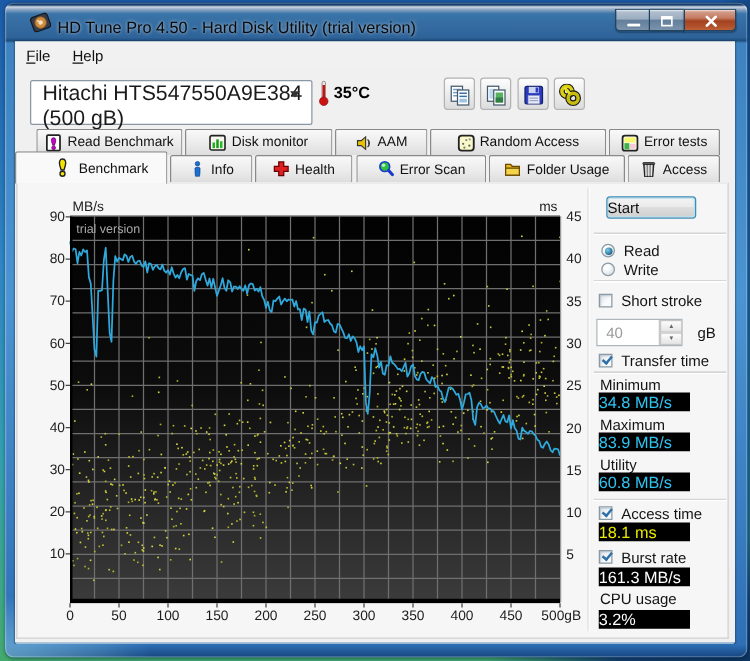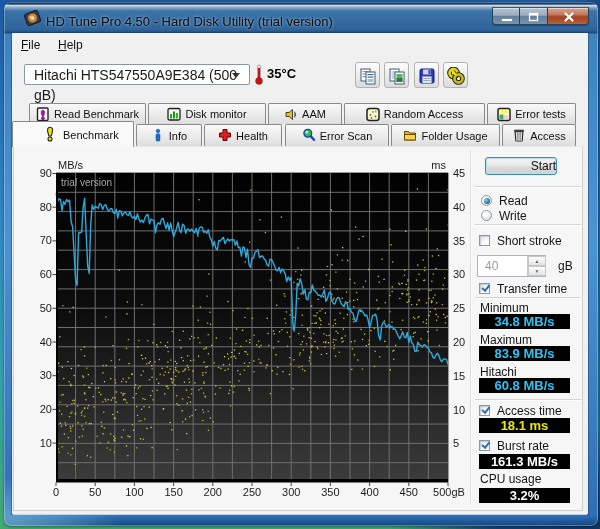--- a/index.html
+++ b/index.html
@@ -16,21 +16,21 @@
 #bmin{left:492px;width:28px;border-radius:0 0 0 4px;background:linear-gradient(#9fb1c3 0%,#8ba0b5 45%,#5a7democ 50%,#64809c 100%)}
 #bmin,#bmax{background:linear-gradient(#b6c3d2 0%,#9badc0 45%,#647f9c 52%,#7a93ac 100%)}
 #bmax{left:520px;width:27px;border-radius:0;border-left:none;border-right:none}
 #bclose{left:547px;width:42px;border-radius:0 0 4px 0;background:linear-gradient(#d6a696 0%,#c47a60 40%,#a4421f 55%,#b0512c 82%,#bf6038 100%)}
 .glyph{position:absolute;left:0;right:0;top:0;bottom:0}
 
 #menubar{left:13px;top:34px;width:574px;height:21px;background:#f1f1f1}
 .menu{font-size:12px;color:#111;top:38px}
 .menu u{text-decoration:underline}
 
-#dd{left:24px;top:64px;width:226px;height:21px;background:#fff;border:1px solid #8a97a5;border-radius:2px;font-size:14px;color:#1a1a1a;line-height:20px;padding-left:9px}
+#dd{left:24px;top:64px;width:226px;height:36px;background:#fff;border:1px solid #8a97a5;border-radius:2px;font-size:17px;color:#1a1a1a;line-height:20px;padding-left:9px}
 #ddarrow{left:232px;top:73px;width:0;height:0;border:4px solid transparent;border-top:5px solid #333;}
 #temp{left:267px;top:66px;font-size:13px;font-weight:bold;color:#000}
 .tbtn{top:62px;width:25px;height:26px;border:1px solid #b2b2b2;border-radius:3px;background:linear-gradient(#fdfdfd,#e9e9e9 60%,#dcdcdc)}
 .tbtn svg{position:absolute;left:3px;top:4px}
 
 .tab{height:21px;border:1px solid #898989;border-bottom:none;border-radius:2px 2px 0 0;background:linear-gradient(#f9f9f9,#ebebeb 55%,#dddddd);font-size:11px;color:#111;white-space:nowrap;display:flex;align-items:center;justify-content:center;gap:4px}
 .tab svg{flex:0 0 auto;display:block}
 .tab .tx{position:static}
 .r1{top:103px}
 .r2{top:124px;height:22px}
@@ -38,27 +38,27 @@
 #tabact .ic{position:absolute;left:30px;top:4px}
 #tabact .tx{position:absolute;left:50px;top:7px}
 
 #panel{left:13px;top:146px;width:570px;height:365px;background:#f6f6f6;border:1px solid #cfcfcf;border-top:1px solid #e8e8e8;z-index:2}
 #vsep{left:470px;top:150px;width:1px;height:355px;background:#dcdcdc;z-index:3}
 #vsep2{left:471px;top:150px;width:1px;height:355px;background:#fdfdfd;z-index:3}
 
 #chart{left:30px;top:158px;z-index:3}
 
 .sep{left:475px;width:106px;height:2px;z-index:4;background:linear-gradient(#d5d5d5 50%,#ffffff 50%)}
-#start{left:485px;top:157px;width:72px;height:18px;border:1px solid #3f8cb5;border-radius:3px;background:linear-gradient(#f3f3f3,#ebebeb 45%,#dddddd 50%,#d0d0d0);box-shadow:inset 0 0 0 1px #b6e0f0;font-size:12px;color:#111;text-align:right;line-height:16px;z-index:4}
+#start{left:485px;top:157px;width:72px;height:18px;border:1px solid #3f8cb5;border-radius:3px;background:linear-gradient(#f3f3f3,#ebebeb 45%,#dddddd 50%,#d0d0d0);box-shadow:inset 0 0 0 1px #b6e0f0;font-size:12px;color:#111;text-align:left;line-height:16px;z-index:4}
 .radio{width:11px;height:11px;border-radius:50%;border:1px solid #8a9aa5;background:radial-gradient(circle at 35% 30%,#fff 20%,#dfe5ea 70%,#c8d2da);z-index:4}
 .radio.on:after{content:"";position:absolute;left:1.5px;top:1.5px;width:6px;height:6px;border-radius:50%;background:radial-gradient(circle at 35% 35%,#7ed0e8,#1d5f8e 75%)}
 .cb{width:11px;height:11px;border:1px solid #8a9aa5;background:linear-gradient(135deg,#dfe4e9,#f8fafb 60%);box-shadow:inset 1px 1px 1px rgba(120,140,160,.35);z-index:4}
 .cb.on:after{content:"";position:absolute;left:1.5px;top:1px;width:5.5px;height:3.2px;border-left:2px solid #2f70a8;border-bottom:2px solid #2f70a8;transform:rotate(-50deg)}
 .lbl{font-size:12px;color:#141414;z-index:4}
-.vbox{left:479px;width:91px;height:15px;background:#000;z-index:4;font-size:13px;font-weight:bold;text-align:center;line-height:15px}
+.vbox{left:479px;width:73px;height:15px;background:#000;z-index:4;font-size:13px;font-weight:normal;text-align:left;line-height:15px}
 .cyan{color:#2fc3f2}
 #spin{left:477px;top:255px;width:69px;height:22px;border:1px solid #aeb5bb;background:#fff;z-index:4;font-size:12px;color:#9a9a9a;line-height:20px;padding-left:7px}
 #spinbtns{left:527px;top:256px;width:18px;height:20px;z-index:5;border-left:1px solid #c6c6c6}
 #spinbtns div{position:absolute;left:0;width:18px;height:10px;background:linear-gradient(#fdfdfd,#e4e4e4);border:1px solid #c6c6c6;font-size:5px;color:#666;text-align:center;line-height:9px}
 </style></head><body>
 <div class="abs" id="win"></div>
 <div class="abs" id="client"></div>
 <div class="abs" style="left:13px;top:514px;width:574px;height:1px;background:rgba(215,232,244,.85);z-index:1"></div>
 
 <svg class="abs" style="left:24px;top:9px" width="17" height="17" viewBox="0 0 17 17">
@@ -1055,21 +1055,21 @@
     <div style="top:0">▲</div>
     <div style="top:10px">▼</div>
   </div>
 <div class="abs lbl" style="left:558px;top:259px">gB</div>
 <div class="abs cb on" style="left:479px;top:283px"></div>
 <div class="abs lbl" style="left:497px;top:282px">Transfer time</div>
 <div class="abs lbl" style="left:480px;top:301px">Minimum</div>
 <div class="abs vbox cyan" style="top:314px">34.8 MB/s</div>
 <div class="abs lbl" style="left:480px;top:333px">Maximum</div>
 <div class="abs vbox cyan" style="top:346px">83.9 MB/s</div>
-<div class="abs lbl" style="left:480px;top:365px">Hitachi</div>
+<div class="abs lbl" style="left:480px;top:365px">Utility</div>
 <div class="abs vbox cyan" style="top:378px">60.8 MB/s</div>
 <div class="abs cb on" style="left:479px;top:405px"></div>
 <div class="abs lbl" style="left:497px;top:404px">Access time</div>
 <div class="abs vbox" style="top:418px;color:#e8e800">18.1 ms</div>
 <div class="abs cb on" style="left:479px;top:440px"></div>
 <div class="abs lbl" style="left:497px;top:439px">Burst rate</div>
 <div class="abs vbox" style="top:454px;color:#fff">161.3 MB/s</div>
 <div class="abs lbl" style="left:480px;top:472px">CPU usage</div>
 <div class="abs vbox" style="top:488px;color:#fff">3.2%</div>
 

